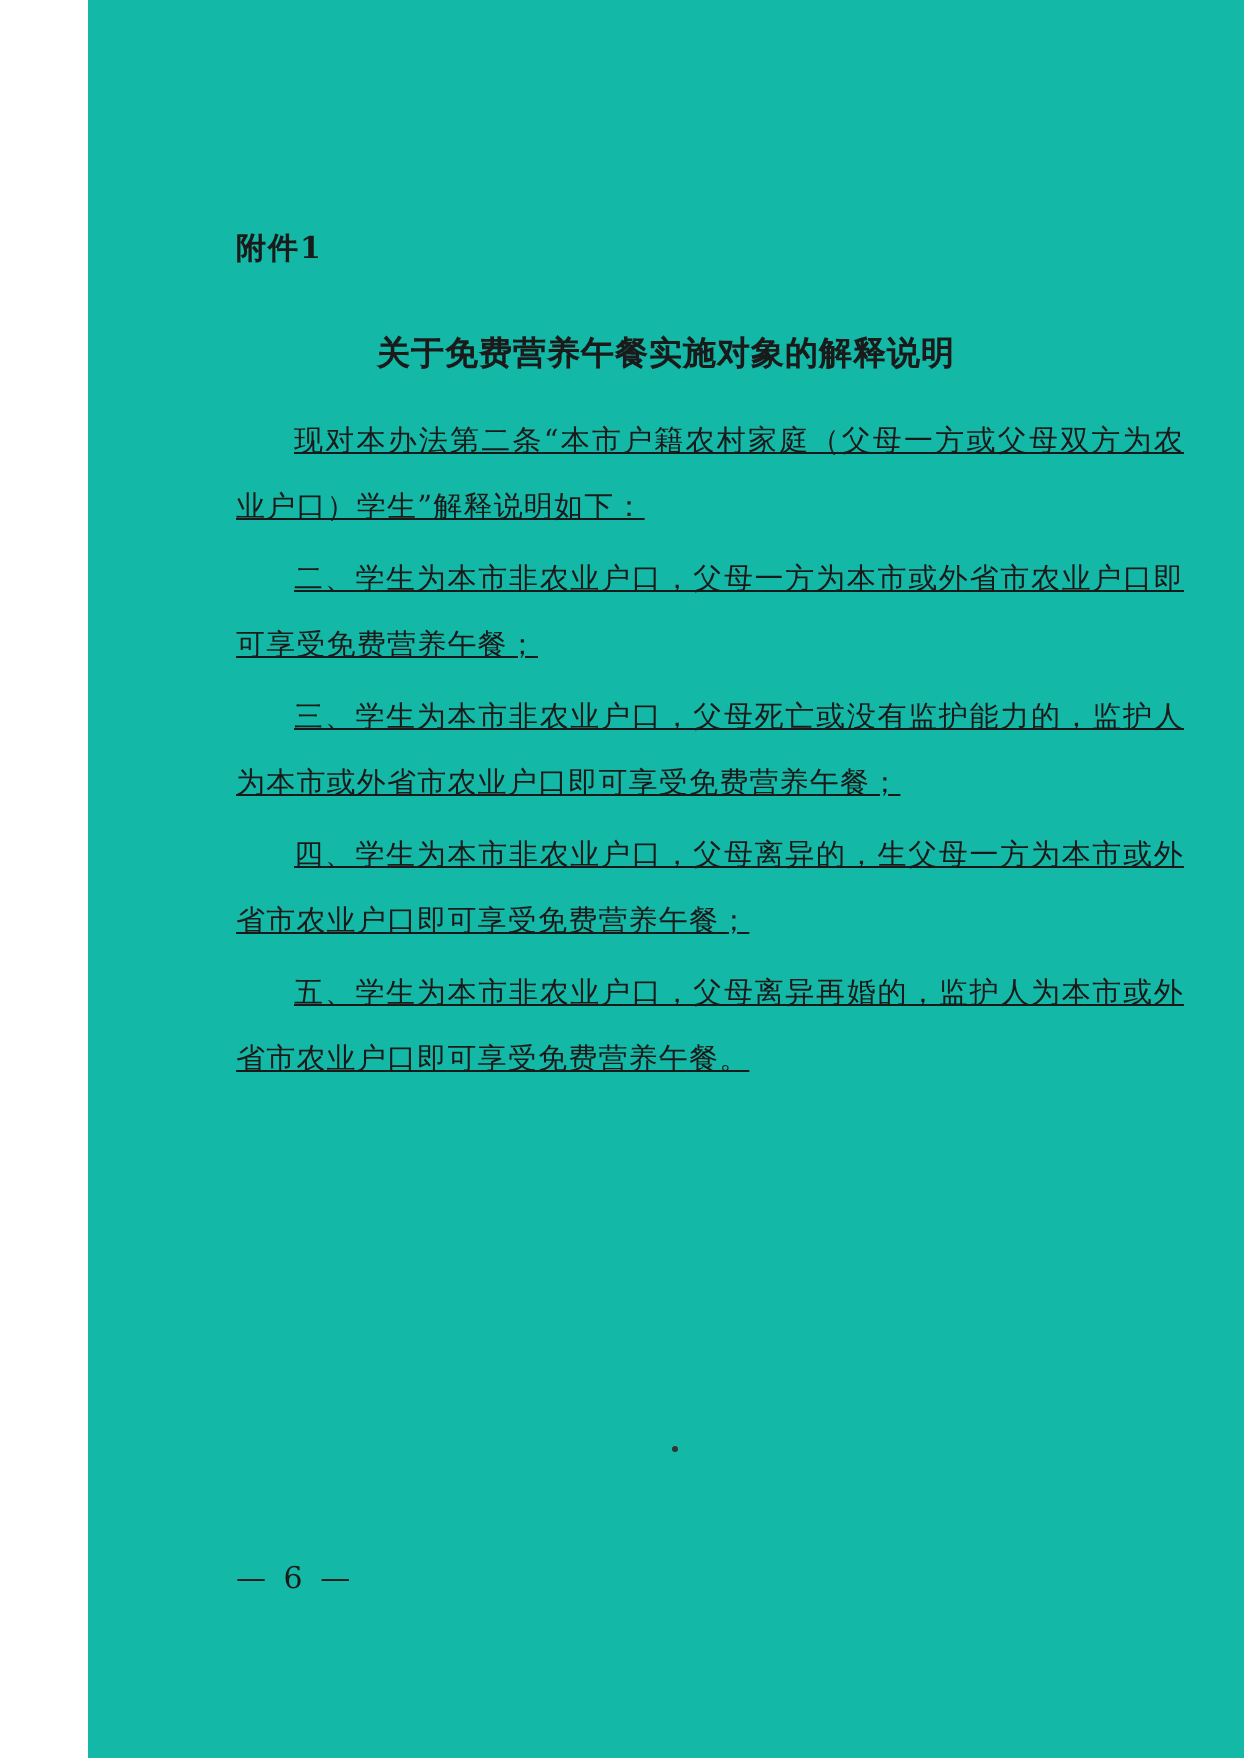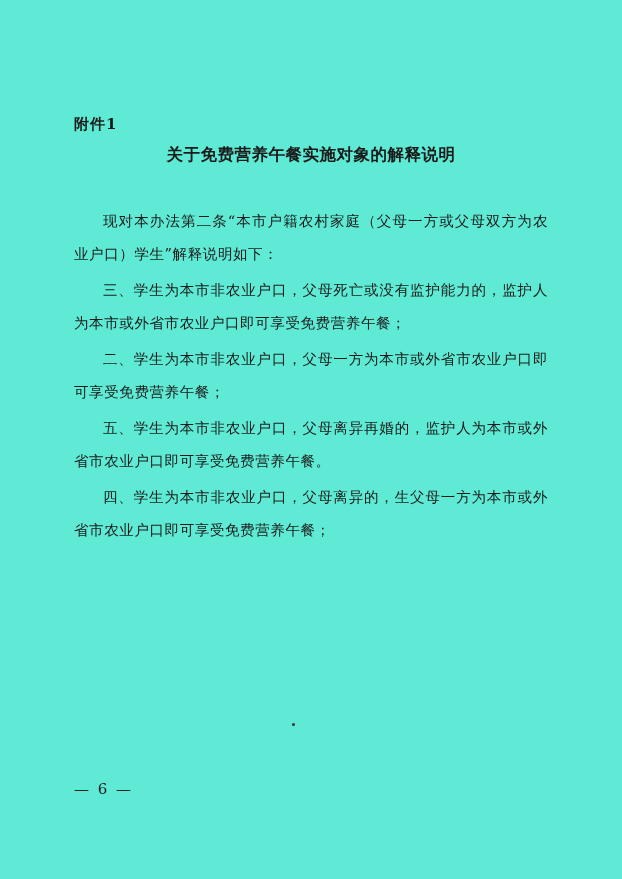--- a/index.html
+++ b/index.html
@@ -11,47 +11,49 @@
     width: 622px;
     height: 879px;
     font-family: "DejaVu Serif", serif;
     color: #1a1a1a;
     position: relative;
     overflow: hidden;
   }
   .page {
     position: absolute;
     inset: 0;
-    background: #5eead4;
+    background: #14b8a6;
+    margin-left: 44px;
   }
   .attachment-label {
     position: absolute;
     left: 74px;
     top: 115px;
     font-size: 15px;
     font-weight: bold;
     letter-spacing: 1px;
     font-family: "DejaVu Serif", serif;
   }
   .doc-title {
     position: absolute;
     left: 0;
     right: 0;
-    top: 144px;
+    top: 166px;
     text-align: center;
     font-size: 16.5px;
     font-weight: bold;
     letter-spacing: 0.5px;
     font-family: Liberation Serif, serif;
   }
   .body-block {
     position: absolute;
     left: 74px;
     top: 205px;
     width: 474px;
+    text-decoration: underline;
   }
   .para {
     font-size: 14.5px;
     line-height: 33px;
     text-indent: 2em;
     margin: 0 0 3px 0;
     text-align: justify;
     letter-spacing: 0.6px;
     font-family: "DejaVu Serif", serif;
   }
@@ -77,23 +79,23 @@
 <body>
 
 <div class="page">
 
   <div class="attachment-label">附件1</div>
 
   <div class="doc-title">关于免费营养午餐实施对象的解释说明</div>
 
   <div class="body-block">
     <p class="para">现对本办法第二条“本市户籍农村家庭（父母一方或父母双方为农业户口）学生”解释说明如下：</p>
+    <p class="para">二、学生为本市非农业户口，父母一方为本市或外省市农业户口即可享受免费营养午餐；</p>
     <p class="para">三、学生为本市非农业户口，父母死亡或没有监护能力的，监护人为本市或外省市农业户口即可享受免费营养午餐；</p>
-    <p class="para">二、学生为本市非农业户口，父母一方为本市或外省市农业户口即可享受免费营养午餐；</p>
+    <p class="para">四、学生为本市非农业户口，父母离异的，生父母一方为本市或外省市农业户口即可享受免费营养午餐；</p>
     <p class="para">五、学生为本市非农业户口，父母离异再婚的，监护人为本市或外省市农业户口即可享受免费营养午餐。</p>
-    <p class="para">四、学生为本市非农业户口，父母离异的，生父母一方为本市或外省市农业户口即可享受免费营养午餐；</p>
   </div>
 
   <div class="dot-mark"></div>
 
   <div class="page-number">— 6 —</div>
 
 </div>
 
 </body></html>

